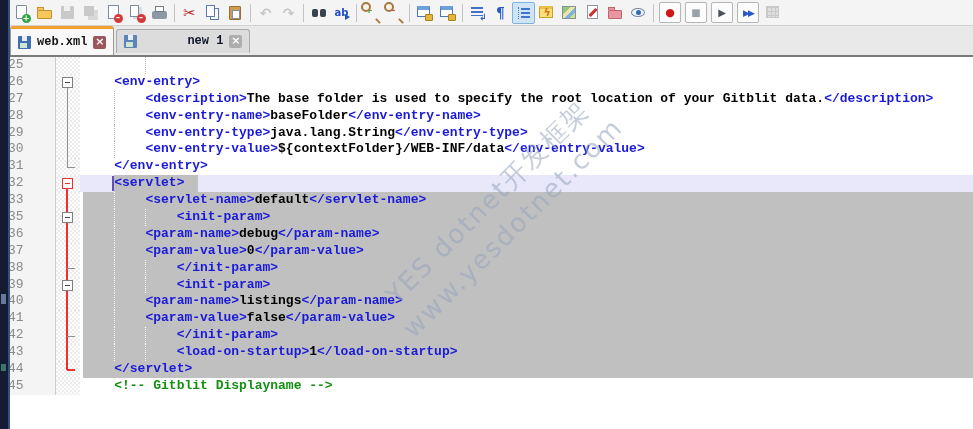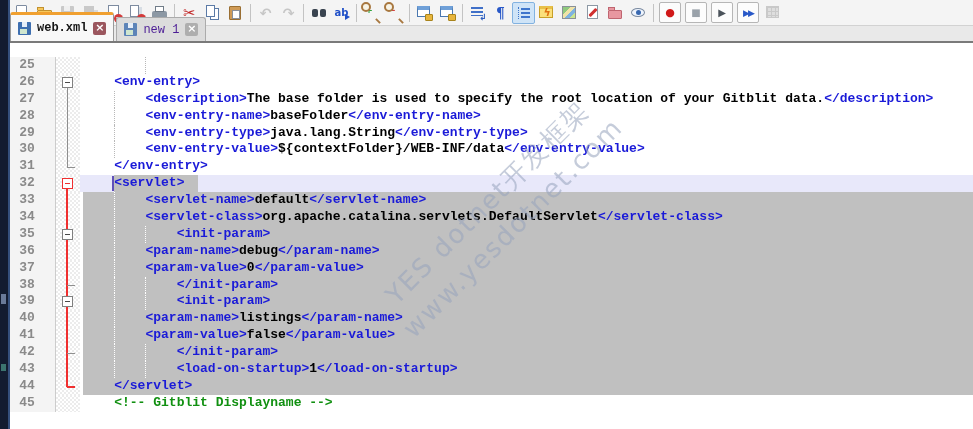--- a/index.html
+++ b/index.html
@@ -67,42 +67,42 @@
   .i-eye::before{content:"";position:absolute;left:1px;top:4px;width:14px;height:9px;border:1px solid #7a8aa0;border-radius:50%;background:#eef4fd;}
   .i-eye::after{content:"";position:absolute;left:6px;top:6px;width:5px;height:5px;border-radius:50%;background:#3868b0;}
   .i-record{color:#d01818;font-size:11px;}
   .i-stop{color:#9aa2aa;font-size:10px;}
   .i-play{color:#4a525a;font-size:10px;}
   .i-multi{color:#2858c8;font-size:9px;letter-spacing:-2px;}
   .i-savemacro::before{content:"";position:absolute;left:2px;top:2px;width:13px;height:12px;background:#c6cace;
      background-image:linear-gradient(#9aa0a6 1px,transparent 1px),linear-gradient(90deg,#9aa0a6 1px,transparent 1px);
      background-size:4px 4px;border:1px solid #9aa0a6;}
   
-  .tabbar{position:absolute;left:8px;top:25px;right:0;height:18px;background:#e9e9e9;
+  .tabbar{position:absolute;left:8px;top:25px;right:0;height:32px;background:#e9e9e9;
           border-top:1px solid #d2d2d2;border-bottom:2px solid #7a7a7a;box-sizing:border-box;
-          display:flex;align-items:flex-end;padding-left:2px;z-index:10;}
+          display:flex;align-items:center;padding-left:2px;z-index:10;}
   .tab{display:flex;align-items:center;gap:6px;padding:0 7px;height:26px;box-sizing:border-box;
        border:1px solid #9a9a9a;border-bottom:none;border-radius:3px 3px 0 0;cursor:default;}
   .tab.active{background:#f8f8f8;border-top:3px solid var(--accent);height:29px;}
   .tab.inactive{background:#dcdcdc;height:24px;margin-left:2px;border-color:#ababab;}
   .tab-label{font:bold 12px/12px "Liberation Mono",monospace;color:#141414;}
-  .tab.inactive .tab-label{color:#4c1d95;font-weight:normal;}
+  .tab.inactive .tab-label{color:#0f172a;font-weight:bold;margin-left:44px;}
   .floppy{position:relative;width:13px;height:13px;background:#3e6fb0;border-radius:1px;flex:none;}
   .floppy::before{content:"";position:absolute;left:4px;top:0;width:5px;height:5px;background:#e6eef8;}
   .floppy::after{content:"";position:absolute;left:2px;bottom:1px;width:7px;height:5px;background:#cfe6cf;}
   .tab.inactive .floppy{background:#5d84b8;}
   .tab-close{width:13px;height:13px;border-radius:2px;background:#9b565e;color:#fff;
              font:bold 11px/12px "DejaVu Sans",sans-serif;text-align:center;flex:none;cursor:default;}
   .tab.inactive .tab-close{background:#aeaeae;}
   
   .editor{position:absolute;left:8px;top:57px;right:0;bottom:0;background:#fff;
           font:bold 13px/16.9px "Liberation Mono",monospace;z-index:1;}
   .row{display:flex;height:16.9px;position:relative;}
-  .ln{flex:none;width:47px;background:#f4f4f4;color:#8a8a8a;text-align:center;
-      padding-right:9px;box-sizing:border-box;font-weight:bold;}
+  .ln{flex:none;width:47px;background:#f4f4f4;color:#8a8a8a;text-align:left;
+      padding-right:9px;box-sizing:border-box;font-weight:normal;}
   .fold{flex:none;width:24px;position:relative;border-left:1px solid #cccccc;
         background:#fff;
         background-image:linear-gradient(45deg,#ececec 25%,transparent 25%,transparent 75%,#ececec 75%),
                          linear-gradient(45deg,#ececec 25%,transparent 25%,transparent 75%,#ececec 75%);
         background-size:4px 4px;background-position:0 0,2px 2px;}
   .code{flex:1;position:relative;white-space:pre;padding-left:3px;overflow:hidden;}
   .row.cur .code{background:var(--currentline);}
   .sel{background:var(--selection);}
   .tk-tag{color:var(--tagcolor);}
   .tk-text{color:#000;}
@@ -311,27 +311,20 @@
         <div class="code">    <div class="sel" style="padding-right: 14px; display: inline-block;"><span class="tk-tag">&lt;servlet&gt;</span></div><div class="caret" style="left: 32.2px;"></div></div>
       </div>
       <div class="row">
         <div class="ln">33</div>
         <div class="fold">
           <div class="fv red"></div>
         </div>
         <div class="code"><div class="sel" style="padding-right: 10px;">        <span class="tk-tag">&lt;servlet-name&gt;</span><span class="tk-text">default</span><span class="tk-tag">&lt;/servlet-name&gt;</span></div><div class="guide w" style="left: 34.2px;"></div></div>
       </div>
       <div class="row">
-        <div class="ln">34</div>
-        <div class="fold">
-          <div class="fv red"></div>
-        </div>
-        <div class="code"><div class="sel" style="padding-right: 11px;">        <span class="tk-tag">&lt;servlet-class&gt;</span><span class="tk-text">org.apache.catalina.servlets.DefaultServlet</span><span class="tk-tag">&lt;/servlet-class&gt;</span></div><div class="guide w" style="left: 34.2px;"></div></div>
-      </div>
-      <div class="row">
         <div class="ln">35</div>
         <div class="fold">
           <div class="fv red"></div>
           <div class="fbox"></div>
         </div>
         <div class="code"><div class="sel" style="padding-right: 10px;">            <span class="tk-tag">&lt;init-param&gt;</span></div><div class="guide w" style="left: 34.2px;"></div><div class="guide w" style="left: 65.4px;"></div></div>
       </div>
       <div class="row">
         <div class="ln">36</div>
         <div class="fold">

